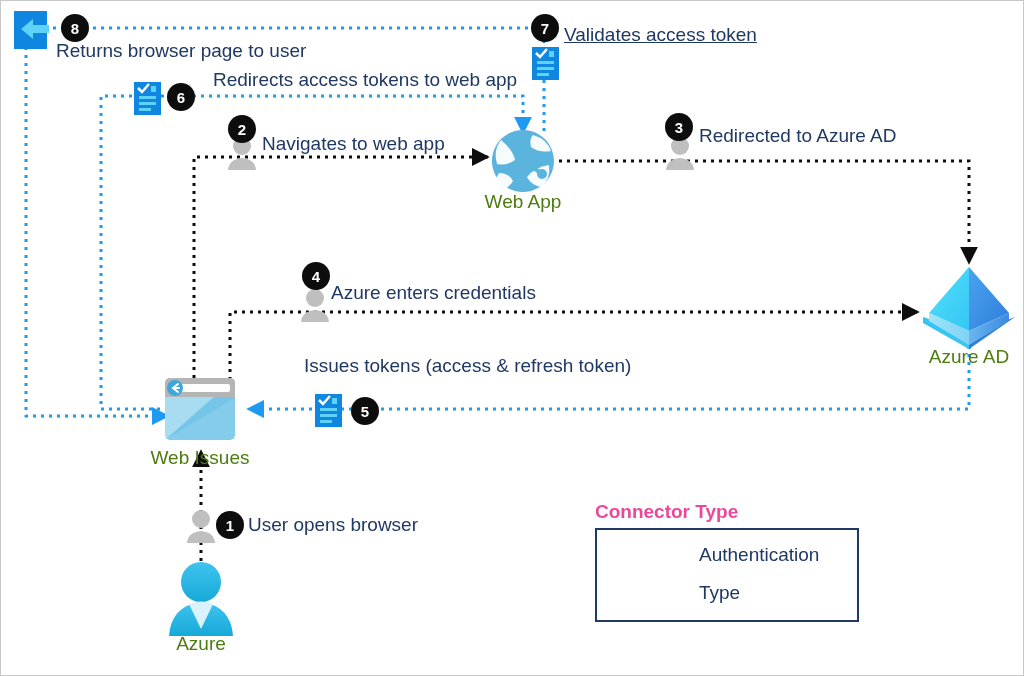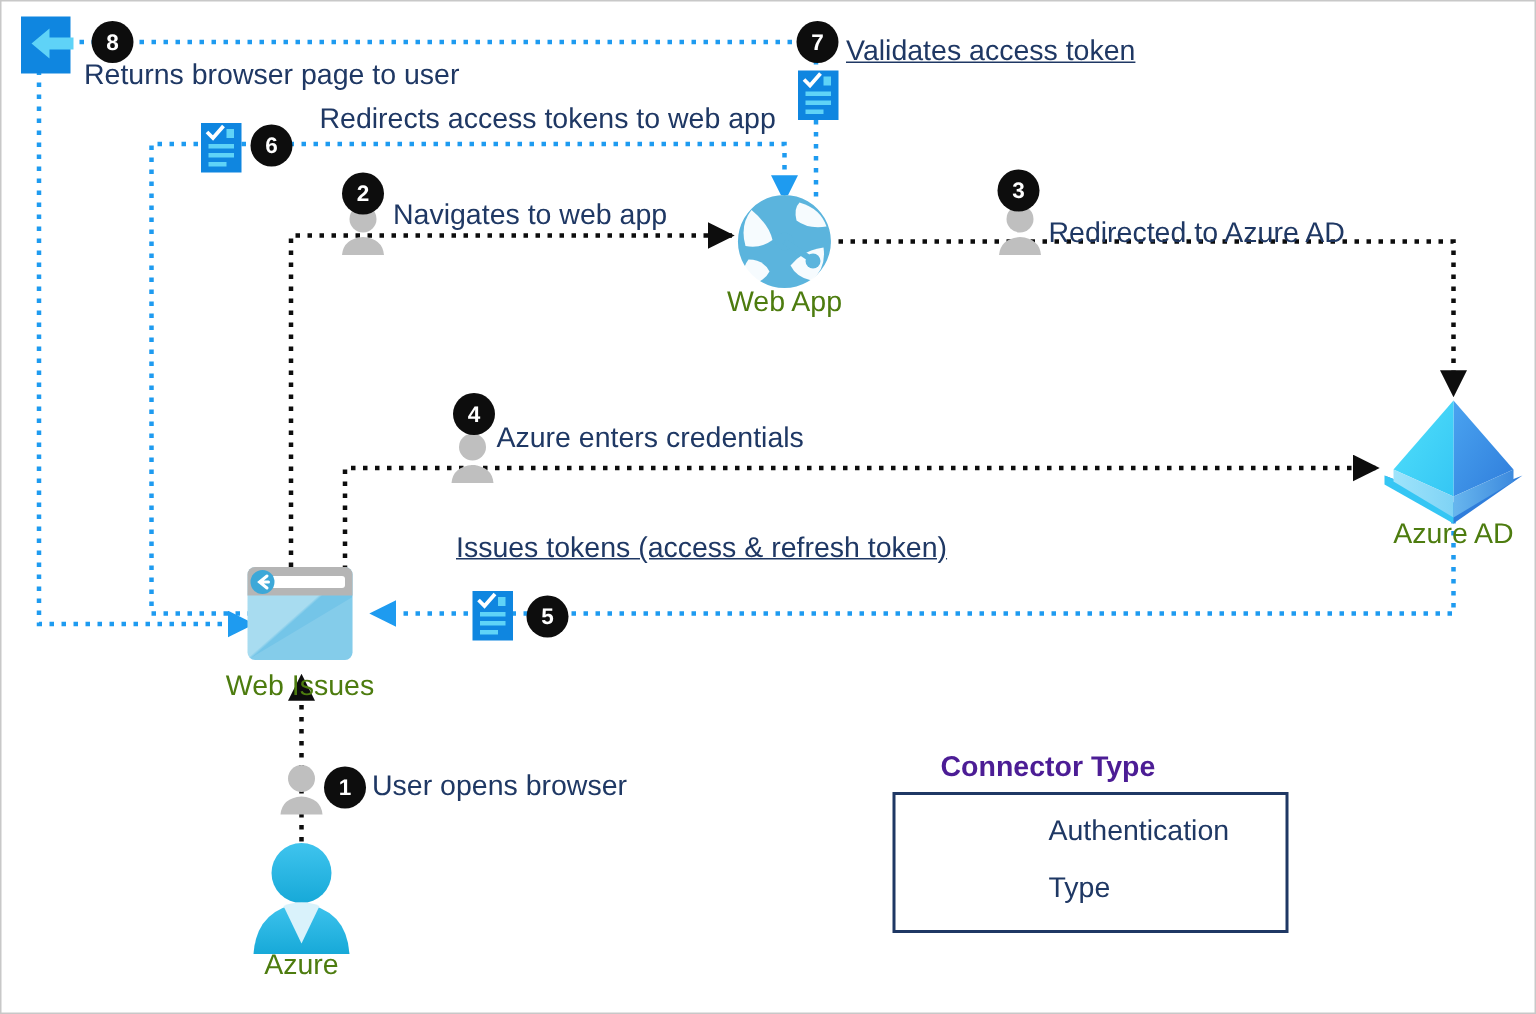--- a/index.html
+++ b/index.html
@@ -49,26 +49,25 @@
     color: #ffffff;
     font-size: 15px;
     font-weight: bold;
     display: flex;
     align-items: center;
     justify-content: center;
     font-family: "Liberation Sans", sans-serif;
   }
   .legend-title {
     position: absolute;
-    color: #4c1d95;
+    color: #ec4899;
     font-size: 19px;
     font-weight: bold;
     white-space: nowrap;
     font-family: "Liberation Sans", sans-serif;
-    margin-left: 32px;
   }
   .legend-box {
     position: absolute;
     border: 2px solid #1f3864;
     background: #ffffff;
     box-sizing: border-box;
   }
   .legend-text {
     position: absolute;
     color: #1f3864;
@@ -249,23 +248,23 @@
   <div class="step" style="left:227px; top:114px;">2</div>
   <div class="step" style="left:664px; top:112px;">3</div>
   <div class="step" style="left:301px; top:261px;">4</div>
   <div class="step" style="left:350px; top:396px;">5</div>
   <div class="step" style="left:166px; top:82px;">6</div>
   <div class="step" style="left:530px; top:13px;">7</div>
   <div class="step" style="left:60px; top:13px;">8</div>
 
   <div class="lbl" style="left:247px; top:513px;">User opens browser</div>
   <div class="lbl" style="left:261px; top:132px;">Navigates to web app</div>
-  <div class="lbl" style="left:698px; top:124px;margin-top:20px;">Redirected to Azure AD</div>
+  <div class="lbl" style="left:698px; top:124px;">Redirected to Azure AD</div>
   <div class="lbl" style="left:330px; top:281px;">Azure enters credentials</div>
-  <div class="lbl" style="left:303px; top:354px;text-decoration:underline;">Issues tokens (access &amp; refresh token)</div>
+  <div class="lbl" style="left:303px; top:354px;">Issues tokens (access &amp; refresh token)</div>
   <div class="lbl" style="left:194px; top:68px;margin-left:18px;">Redirects access tokens to web app</div>
   <div class="lbl" style="left:563px; top:23px;text-decoration:underline;">Validates access token</div>
   <div class="lbl" style="left:55px; top:39px;">Returns browser page to user</div>
 
   <div class="node-label" style="left:150px; top:632px; width:100px;">Azure</div>
   <div class="node-label" style="left:119px; top:446px; width:160px;">Web Issues</div>
   <div class="node-label" style="left:462px; top:190px; width:120px;">Web App</div>
   <div class="node-label" style="left:908px; top:345px; width:120px;">Azure AD</div>
 
   <div class="legend-title" style="left:594px; top:500px;">Connector Type</div>

